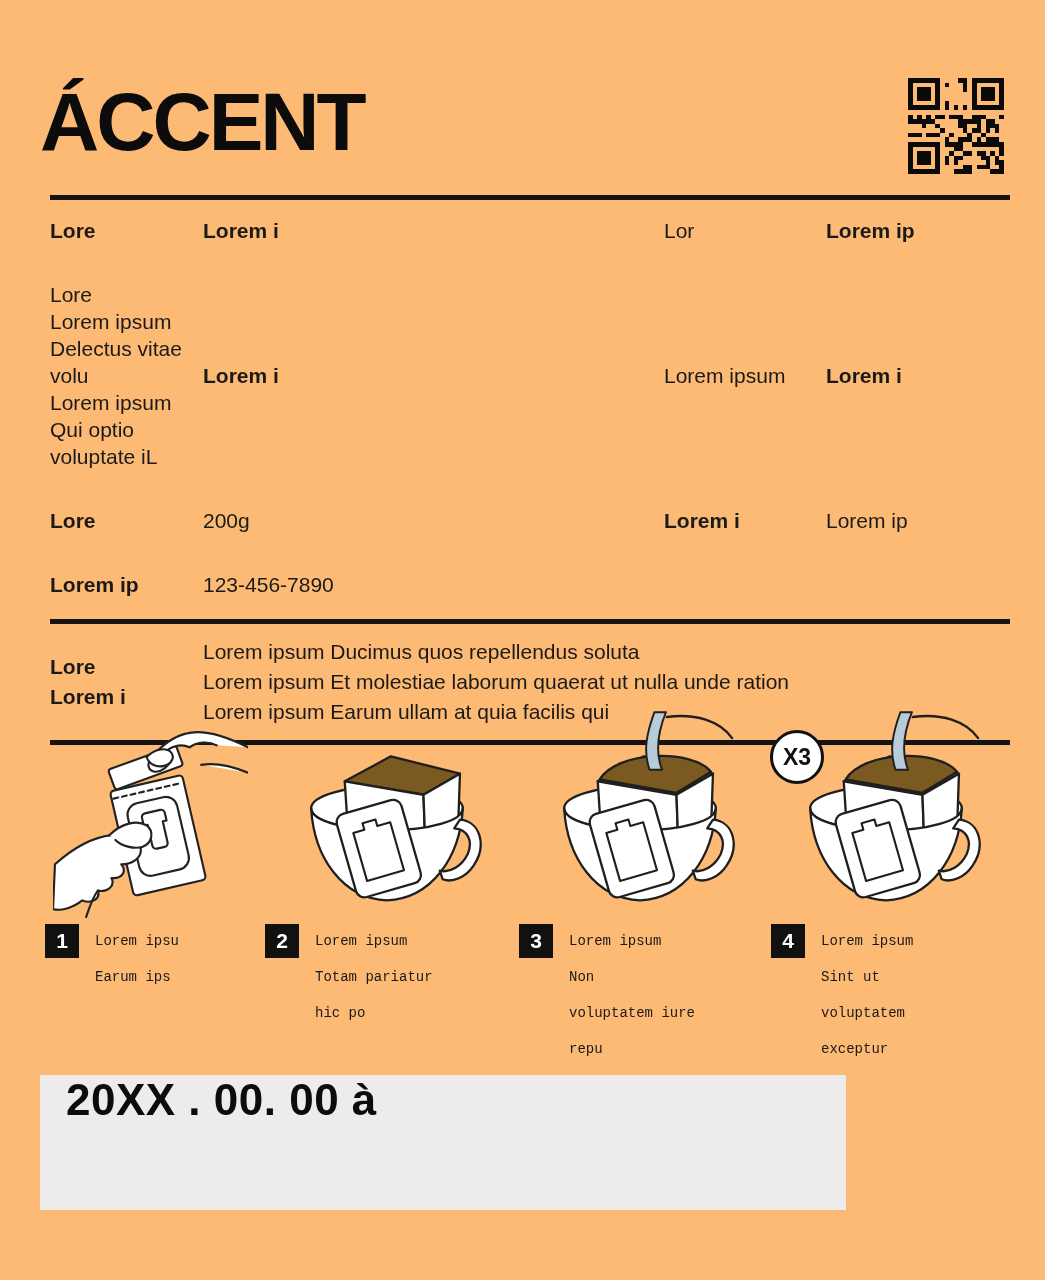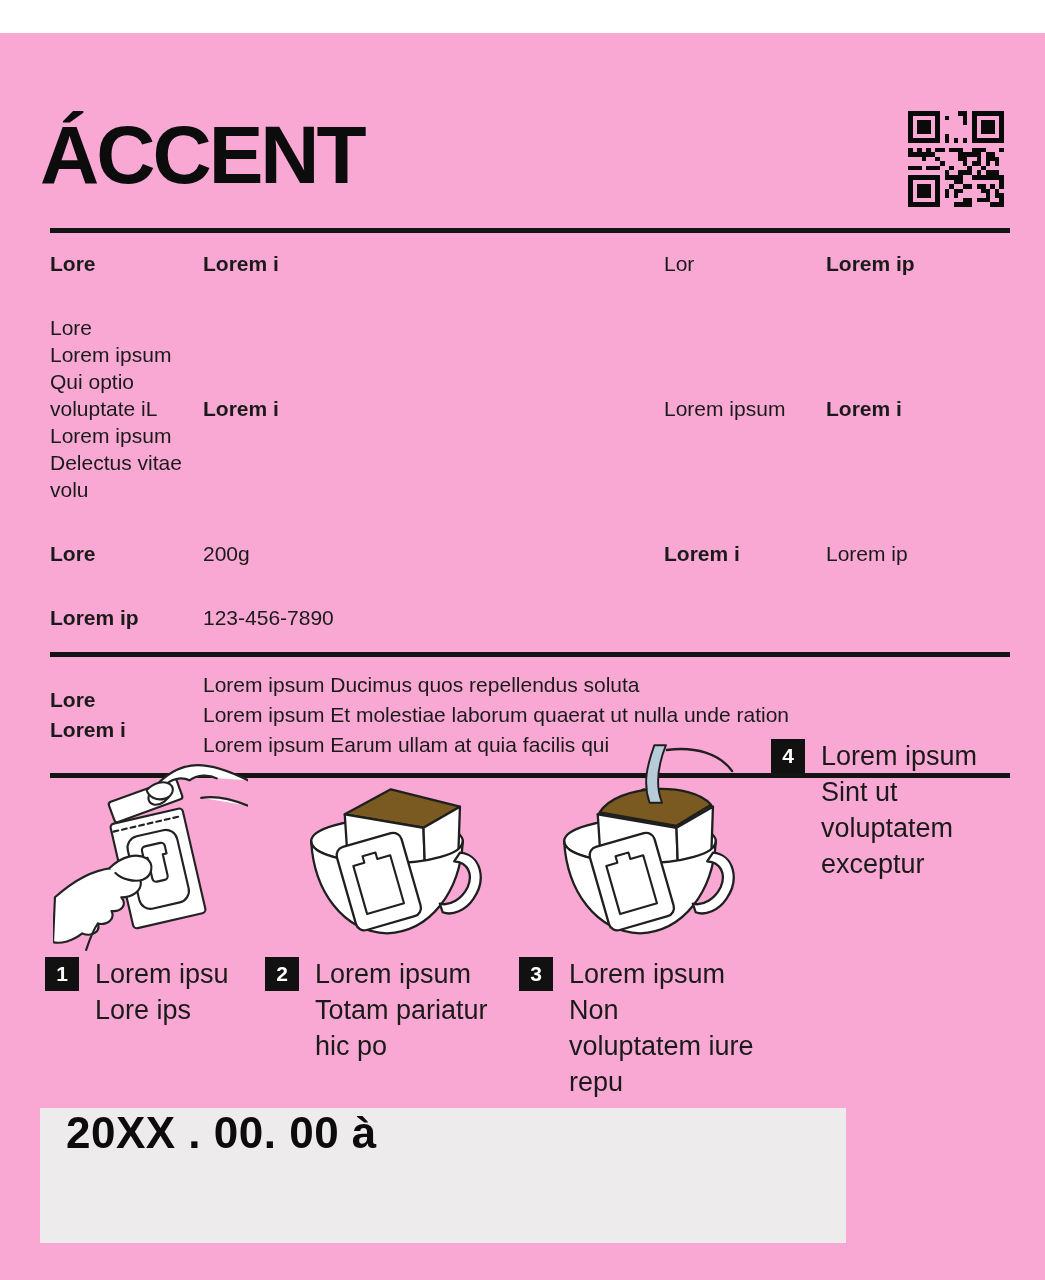--- a/index.html
+++ b/index.html
@@ -9,21 +9,21 @@
     --footer-bg:#edebeb;
     --badge-bg:#111111;
   }
   *{margin:0;padding:0;box-sizing:border-box;}
   html,body{background:#fff;}
   body{
     font-family:"Liberation Sans","DejaVu Sans",sans-serif;
     color:#1a1a1a;
     width:1045px;height:1280px;position:relative;overflow:hidden;
   }
-  .page{position:absolute;inset:0;background:#f9a8d4;margin-top:33px;}
+  .page{position:absolute;inset:0;background:#fdba74;}
 
   
   .brand-title{
     position:absolute;left:40px;top:81px;
     font-size:82px;font-weight:800;letter-spacing:-3px;line-height:1;
     color:#0c0c0c;white-space:nowrap;
   }
 
   
   .qr{position:absolute;left:908px;top:78px;width:96px;height:96px;}
@@ -68,21 +68,21 @@
     height:218px;display:flex;align-items:flex-end;justify-content:center;
     position:relative;
   }
   .caption{display:flex;padding-left:5px;gap:16px;}
   .num{
     flex:none;width:34px;height:34px;margin-top:6px;
     background:var(--badge-bg);color:#fff;
     display:flex;align-items:center;justify-content:center;
     font-size:21px;font-weight:700;
   }
-  .lines{font-size:27px;line-height:36px;margin-top:5px;}
+  .lines{font-size:14px;line-height:36px;margin-top:5px;font-family:Liberation Mono, monospace;}
   .lines span{display:block;}
   .x3-badge{
     position:absolute;left:4px;top:30px;width:54px;height:54px;
     border:3.5px solid #111;border-radius:50%;background:#fff;
     display:flex;align-items:center;justify-content:center;
     font-size:23px;font-weight:700;color:#111;z-index:2;
   }
 
   
   .footer-bar{
@@ -317,22 +317,22 @@
   <div class="info-table">
     <div class="rows">
 
       <div class="cell lbl">Lore</div>
       <div class="cell lbl">Lorem i</div>
       <div class="cell">Lor</div>
 
       <div class="cell lbl">Lorem ip</div>
       <div class="cell">
         <span class="val-line">Lore</span>
+        <span class="val-line">Lorem ipsum Delectus vitae volu</span>
         <span class="val-line">Lorem ipsum Qui optio voluptate iL</span>
-        <span class="val-line">Lorem ipsum Delectus vitae volu</span>
       </div>
       <div class="cell lbl">Lorem i</div>
       <div class="cell">Lorem ipsum</div>
 
       <div class="cell lbl">Lorem i</div>
       <div class="cell lbl">Lore</div>
       <div class="cell">200g</div>
 
       <div class="cell lbl">Lorem i</div>
       <div class="cell">
@@ -375,21 +375,21 @@
               <path d="M2,150 C22,132 42,122 60,120 C76,118 88,124 90,134 C91,143 82,150 70,150 C76,157 71,165 60,164 C64,172 56,179 46,177 C49,185 40,191 30,187 C20,195 8,198 0,196 Z" fill="#fff"></path>
               <path d="M58,120 C70,108 86,104 96,110 C104,116 102,128 92,132 C83,135 70,131 64,125" fill="#fff"></path>
               <path d="M34,204 C38,192 42,182 46,177"></path>
             </g>
           </svg>
         </div>
       <div class="caption">
         <div class="num">1</div>
         <div class="lines">
           <span>Lorem ipsu</span>
-          <span>Lore ips</span>
+          <span>Earum ips</span>
         </div>
       </div>
     </div>
 
     <div class="step">
       <div class="illus" id="illus-2">
           <svg viewBox="0 0 200 210" width="192" height="210">
             <g stroke="#1f1f1f" stroke-width="2.4" fill="none" stroke-linejoin="round" stroke-linecap="round">
               <ellipse cx="100" cy="100" rx="79" ry="23" fill="#fff"></ellipse>
               <polygon points="56,72 104,46 176,64 138,86" fill="var(--coffee)"></polygon>
@@ -439,20 +439,40 @@
         <div class="lines">
           <span>Lorem ipsum</span>
           <span>Non</span>
           <span>voluptatem iure</span>
           <span>repu</span>
         </div>
       </div>
     </div>
 
     <div class="step">
+      <div class="illus" id="illus-4">
+        <div class="x3-badge">X3</div>
+      <svg viewBox="0 0 200 210" width="192" height="210">
+            <g stroke="#1f1f1f" stroke-width="2.4" fill="none" stroke-linejoin="round" stroke-linecap="round">
+              <path d="M128,5 C158,1 183,9 196,27"></path>
+              <ellipse cx="100" cy="100" rx="79" ry="23" fill="#fff"></ellipse>
+              <polygon points="56,72 104,46 176,64 138,86" fill="var(--coffee)"></polygon>
+              <path d="M58,70 C76,40 154,38 174,62 L138,84 Z" fill="var(--coffee)"></path>
+              <polygon points="56,72 138,86 140,142 60,134" fill="#fff"></polygon>
+              <polygon points="138,86 176,64 174,122 140,142" fill="#fff"></polygon>
+              <path d="M115,0 C107,22 103,40 110,60 L123,60 C115,40 119,20 127,0 Z" fill="var(--water)" stroke-width="2"></path>
+              <path d="M21,100 C21,113 56,123 100,123 C144,123 179,113 179,100 C176,152 146,194 100,196 C54,194 24,152 21,100 Z" fill="#fff"></path>
+              <path d="M176,112 C198,114 204,140 190,160 C182,172 168,178 158,174 L155,165 C166,168 178,160 184,148 C190,134 184,122 170,121 Z" fill="#fff"></path>
+              <g transform="rotate(-16 95 140)">
+                <rect x="56" y="96" width="70" height="90" rx="9" fill="#fff"></rect>
+                <path d="M70,118 h12 v-7 h14 v7 h14 v52 h-40 Z" fill="#fff" stroke-width="2.2"></path>
+              </g>
+            </g>
+          </svg>
+        </div>
       <div class="caption">
         <div class="num">4</div>
         <div class="lines">
           <span>Lorem ipsum</span>
           <span>Sint ut</span>
           <span>voluptatem</span>
           <span>exceptur</span>
         </div>
       </div>
     </div>

